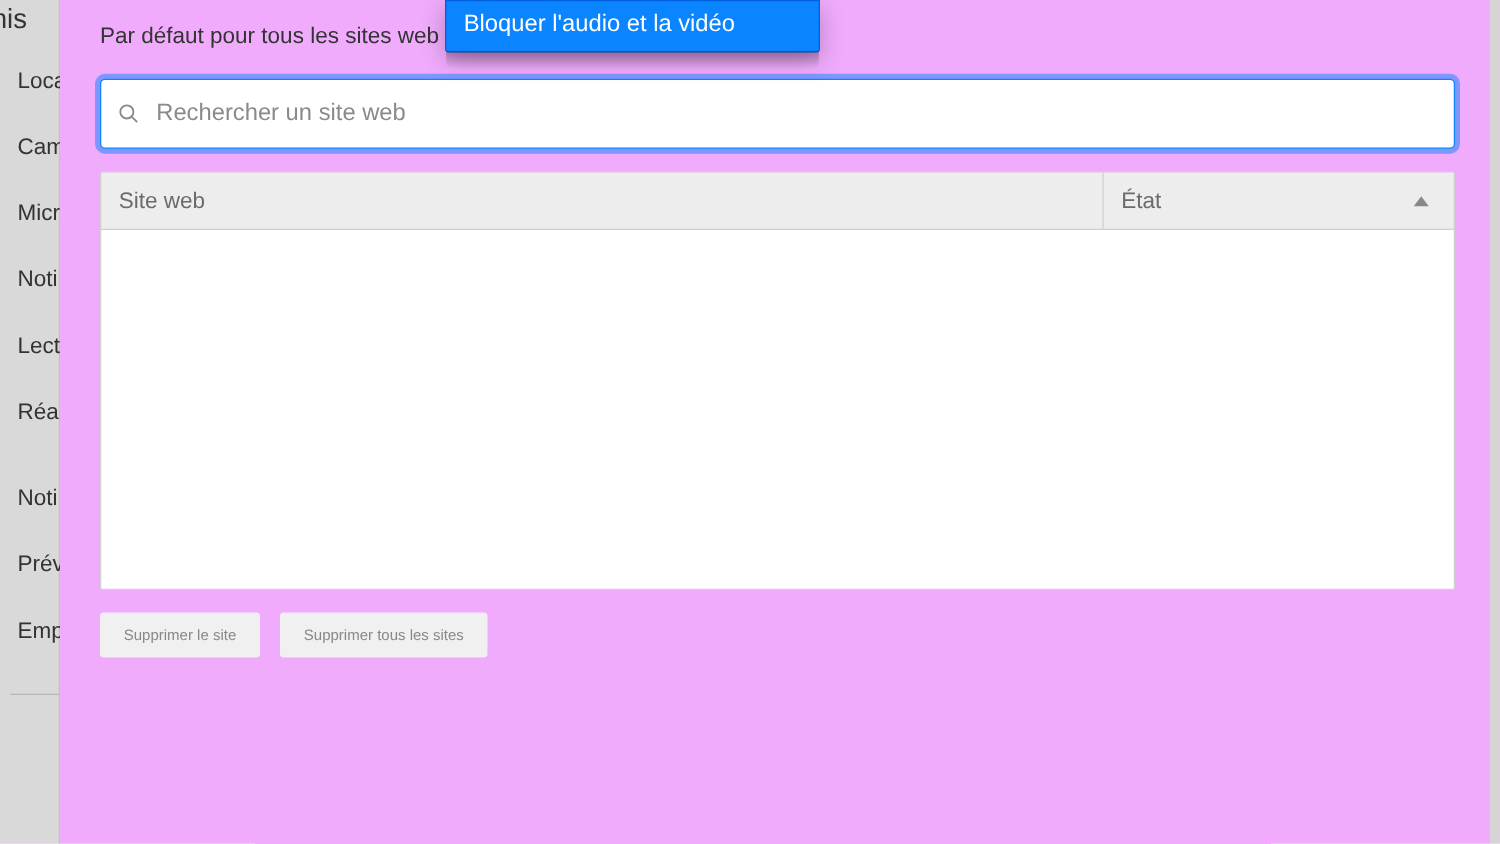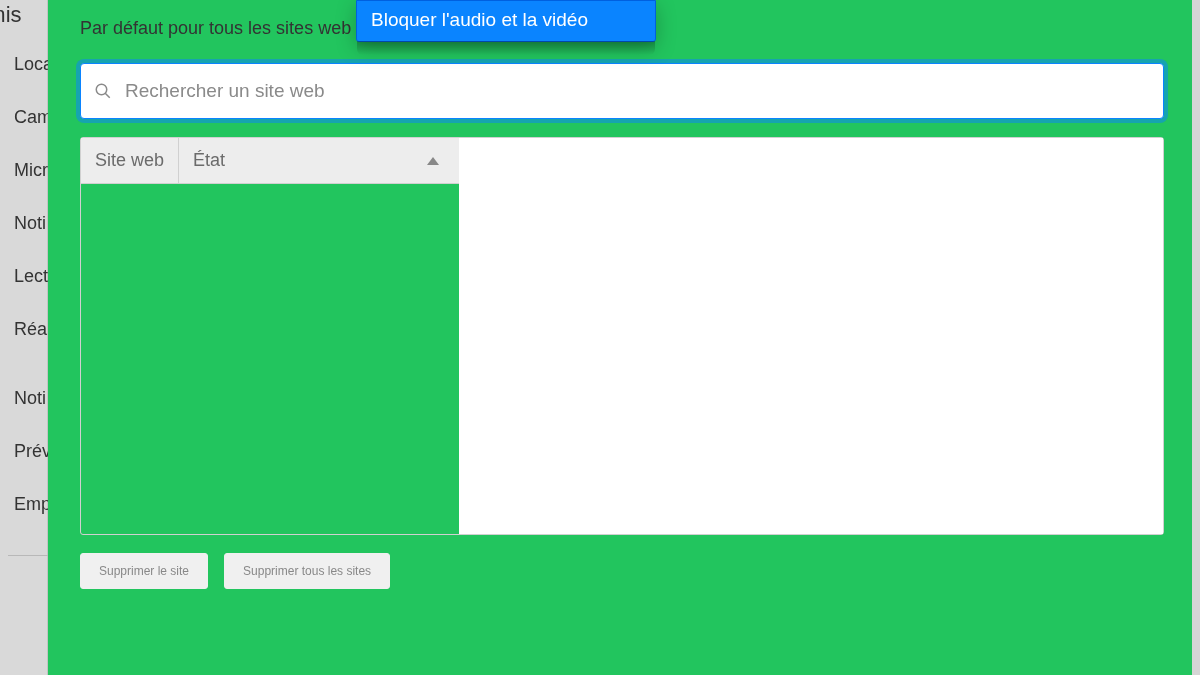--- a/index.html
+++ b/index.html
@@ -1,30 +1,30 @@
 <!DOCTYPE html>
 <html><head>
 <meta charset="utf-8">
 <style>
 * { box-sizing: border-box; margin: 0; padding: 0; }
 body { font-family: -apple-system, "Helvetica Neue", Arial, sans-serif; font-size: 17px; color: #222; background: #fff; width: 1200px; height: 675px; overflow: hidden; position: relative; }
 .bg-sidebar { position: absolute; left: 0; top: 0; width: 48px; height: 675px; background: #d9d9d9; border-right: 1px solid #c3c3c3; padding-top: 2px; }
 .bg-sidebar .heading { font-size: 22px; margin-left: -20px; margin-bottom: 26px; white-space: nowrap; color: #333; }
 .bg-sidebar .item { font-size: 18px; margin-bottom: 32px; white-space: nowrap; padding-left: 14px; color: #333; }
 .bg-sidebar .last-block { margin-top: 40px; height: 1px; background: #b8b8b8; margin-left: 8px; width: 40px; }
-.dialog { position: absolute; left: 48px; top: 0; right: 8px; bottom: 0; background: #22c55e; padding: 0 28px 20px 32px; }
+.dialog { position: absolute; left: 48px; top: 0; right: 8px; bottom: 0; background: #f0abfc; padding: 0 28px 20px 32px; }
 .default-row { display: flex; align-items: center; gap: 8px; margin-top: 18px; font-size: 18px; color: #333; }
 .dropdown-open { position: absolute; left: 356px; top: 0; background: #0a84ff; color: #fff; padding: 8px 14px 10px 14px; font-size: 19px; border: 1px solid #0060df; box-shadow: 0 6px 20px rgba(0,0,0,.25); border-radius: 0 0 3px 3px; min-width: 300px; cursor: pointer; }
 .dropdown-open::after { content: ""; position: absolute; bottom: -14px; left: 0; right: 0; height: 14px; background: linear-gradient(rgba(0,0,0,.25), transparent); border-radius: 0 0 6px 6px; }
 .hint { margin-top: 28px; font-size: 18px; color: #333; }
 .search-wrap { margin-top: 24px; position: relative; }
 .search-input { width: 100%; height: 56px; border: 1px solid #a6a6a6; border-radius: 4px; padding: 0 14px 0 44px; font-size: 19px; color: #333; outline: none; box-shadow: 0 0 0 4px rgba(10,132,255,.5); border-color: #0a84ff; }
 .search-input::placeholder { color: #8a8a8a; }
 .search-icon { position: absolute; left: 14px; top: 50%; transform: translateY(-50%); width: 18px; height: 18px; color: #8a8a8a; }
-.table { margin-top: 18px; border: 1px solid #d0d0d0; border-radius: 3px; height: 398px; display: flex; flex-direction: row; justify-content: flex-end; }
+.table { margin-top: 18px; border: 1px solid #d0d0d0; border-radius: 3px; height: 335px; display: flex; flex-direction: column; justify-content: flex-end; }
 .table-head { display: flex; background: #ededed; border-bottom: 1px solid #d0d0d0; height: 46px; }
 .th { display: flex; align-items: center; padding: 0 14px; font-size: 18px; color: #6b6b6b; }
 .th-site { flex: 1; border-right: 1px solid #d0d0d0; }
 .th-etat { width: 280px; justify-content: space-between; cursor: pointer; }
 .sort-arrow { border-left: 6px solid transparent; border-right: 6px solid transparent; border-bottom: 8px solid #888; margin-right: 6px; }
 .table-body { flex: 1; background: #fff; }
 .btn-row { display: flex; gap: 16px; margin-top: 18px; }
 .btn { background: #f0f0f0; border: 1px solid #f0f0f0; border-radius: 3px; padding: 10px 18px; font-size: 12px; color: #888; cursor: default; }
 .btn.enabled { color: #222; cursor: pointer; background: #ededed; border-color: #d5d5d5; }
 .footer { display: flex; justify-content: flex-end; gap: 16px; margin-top: 30px; }

